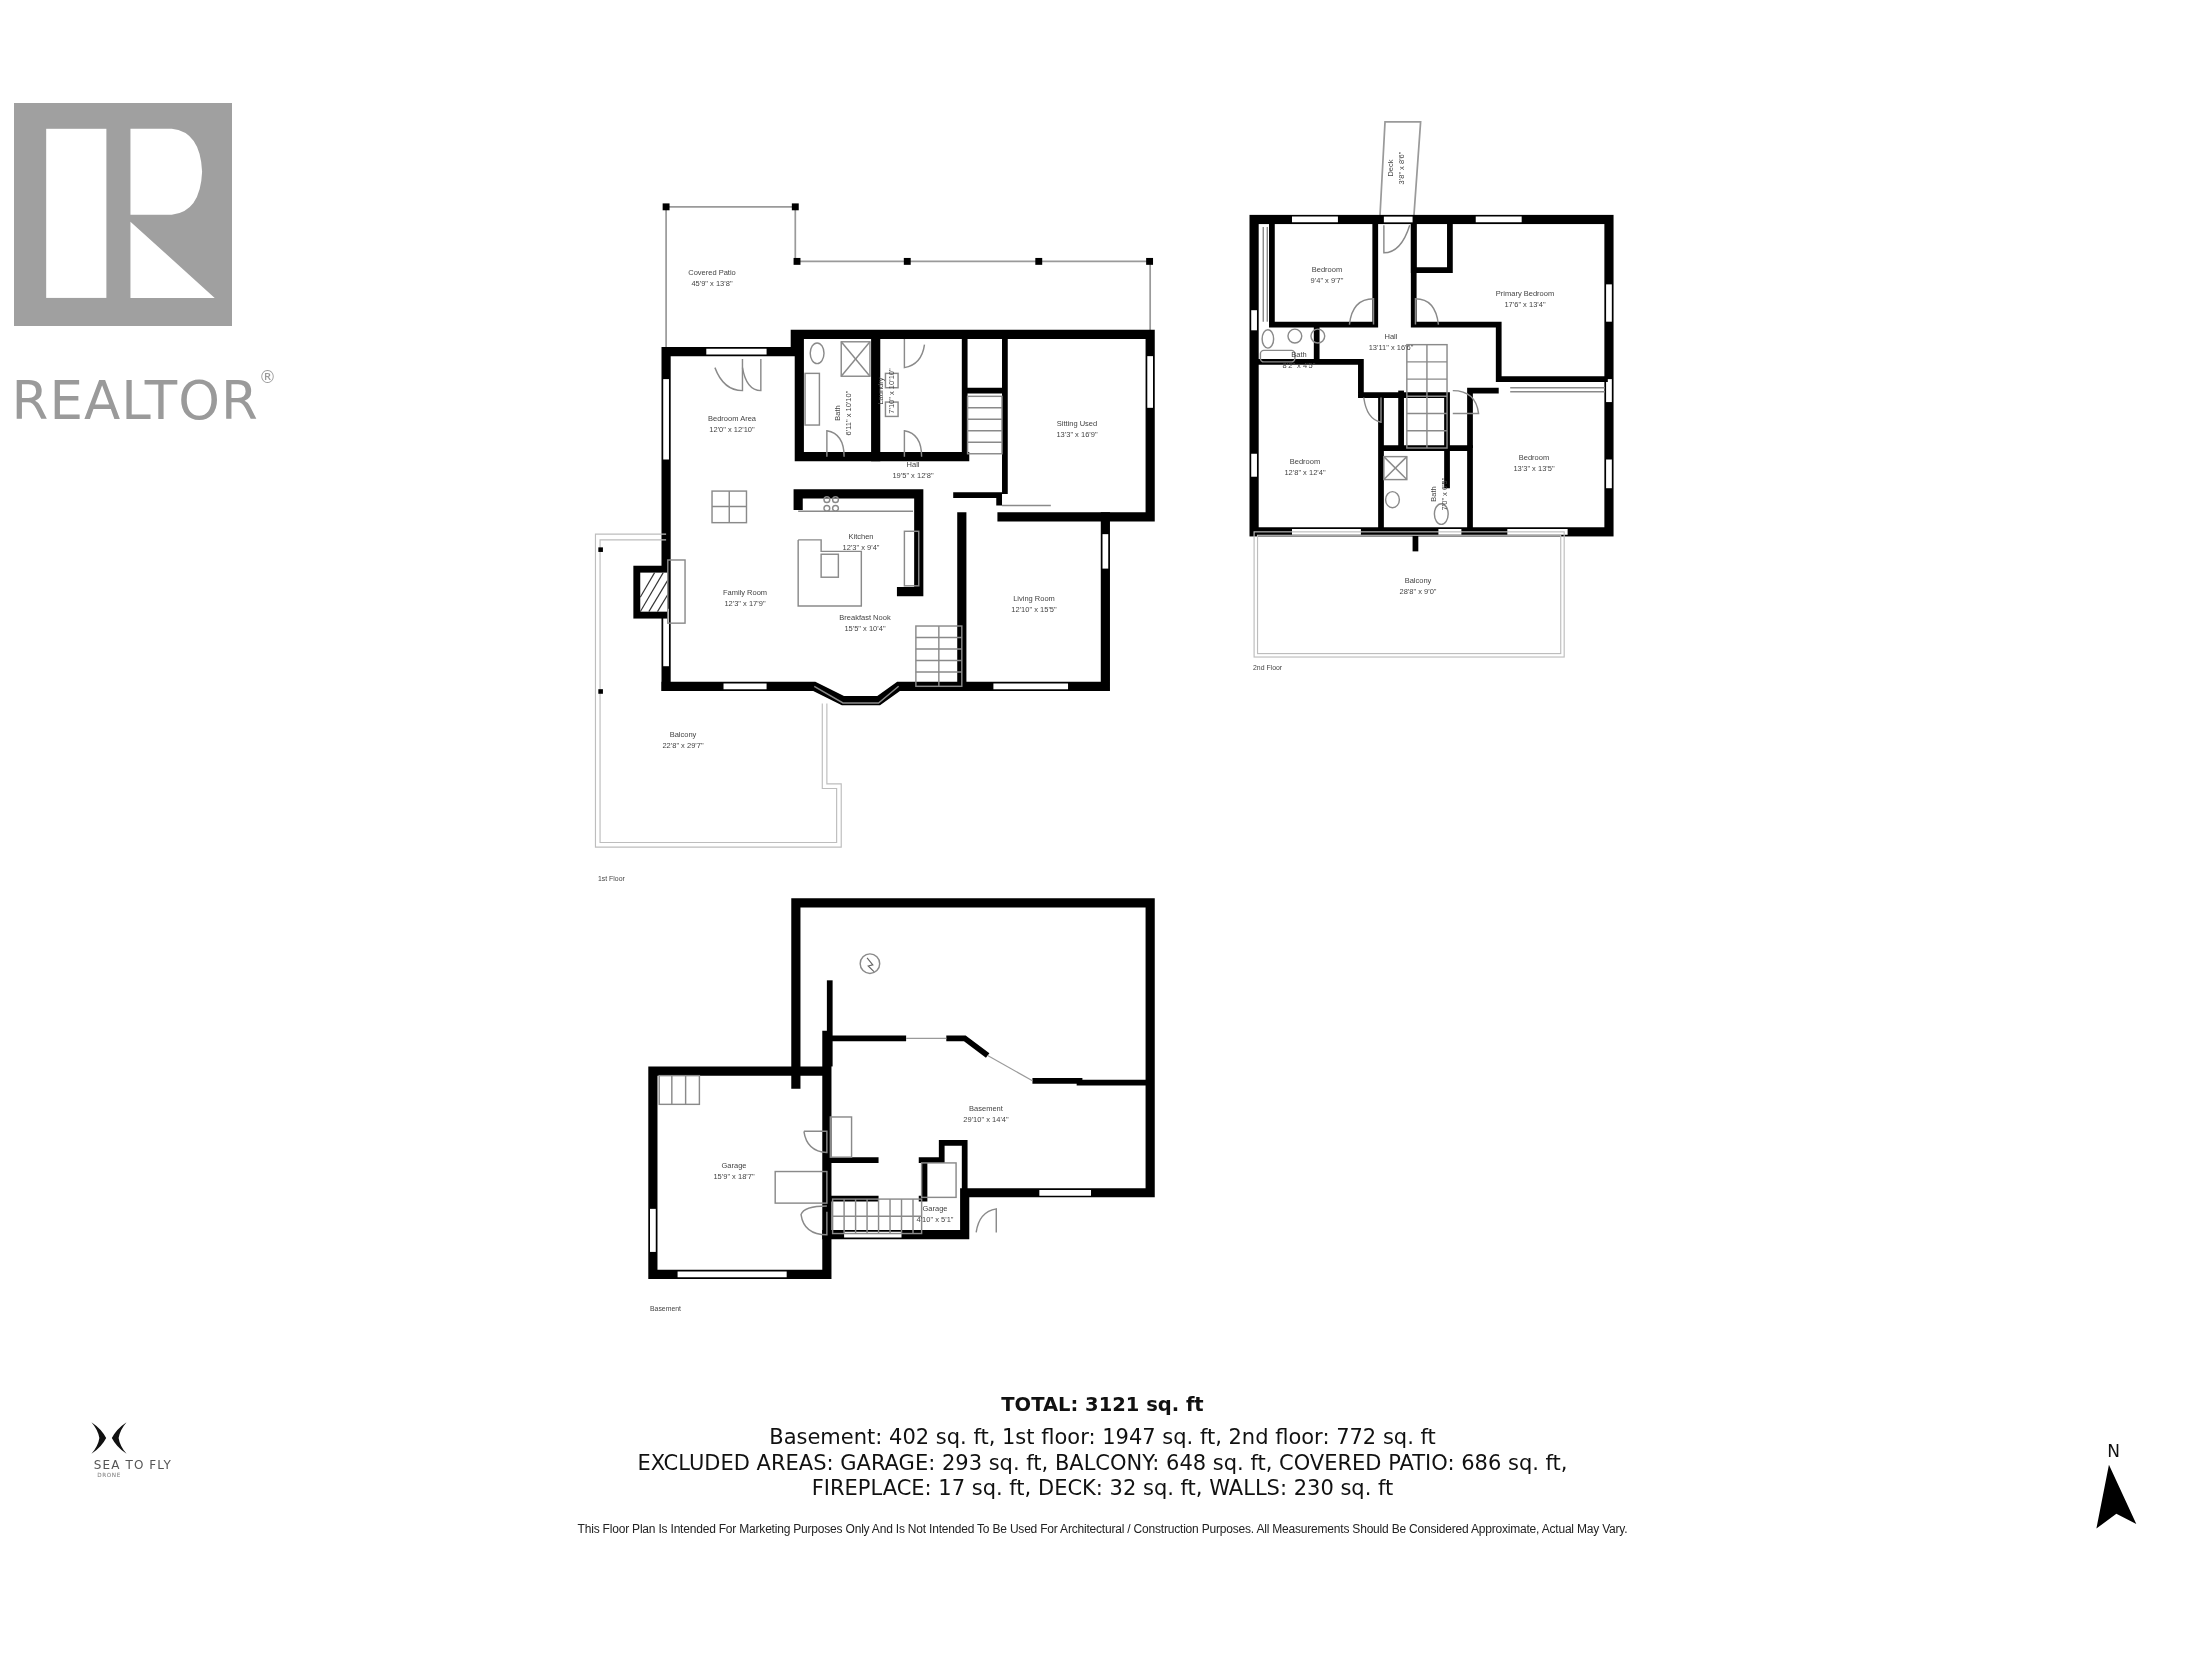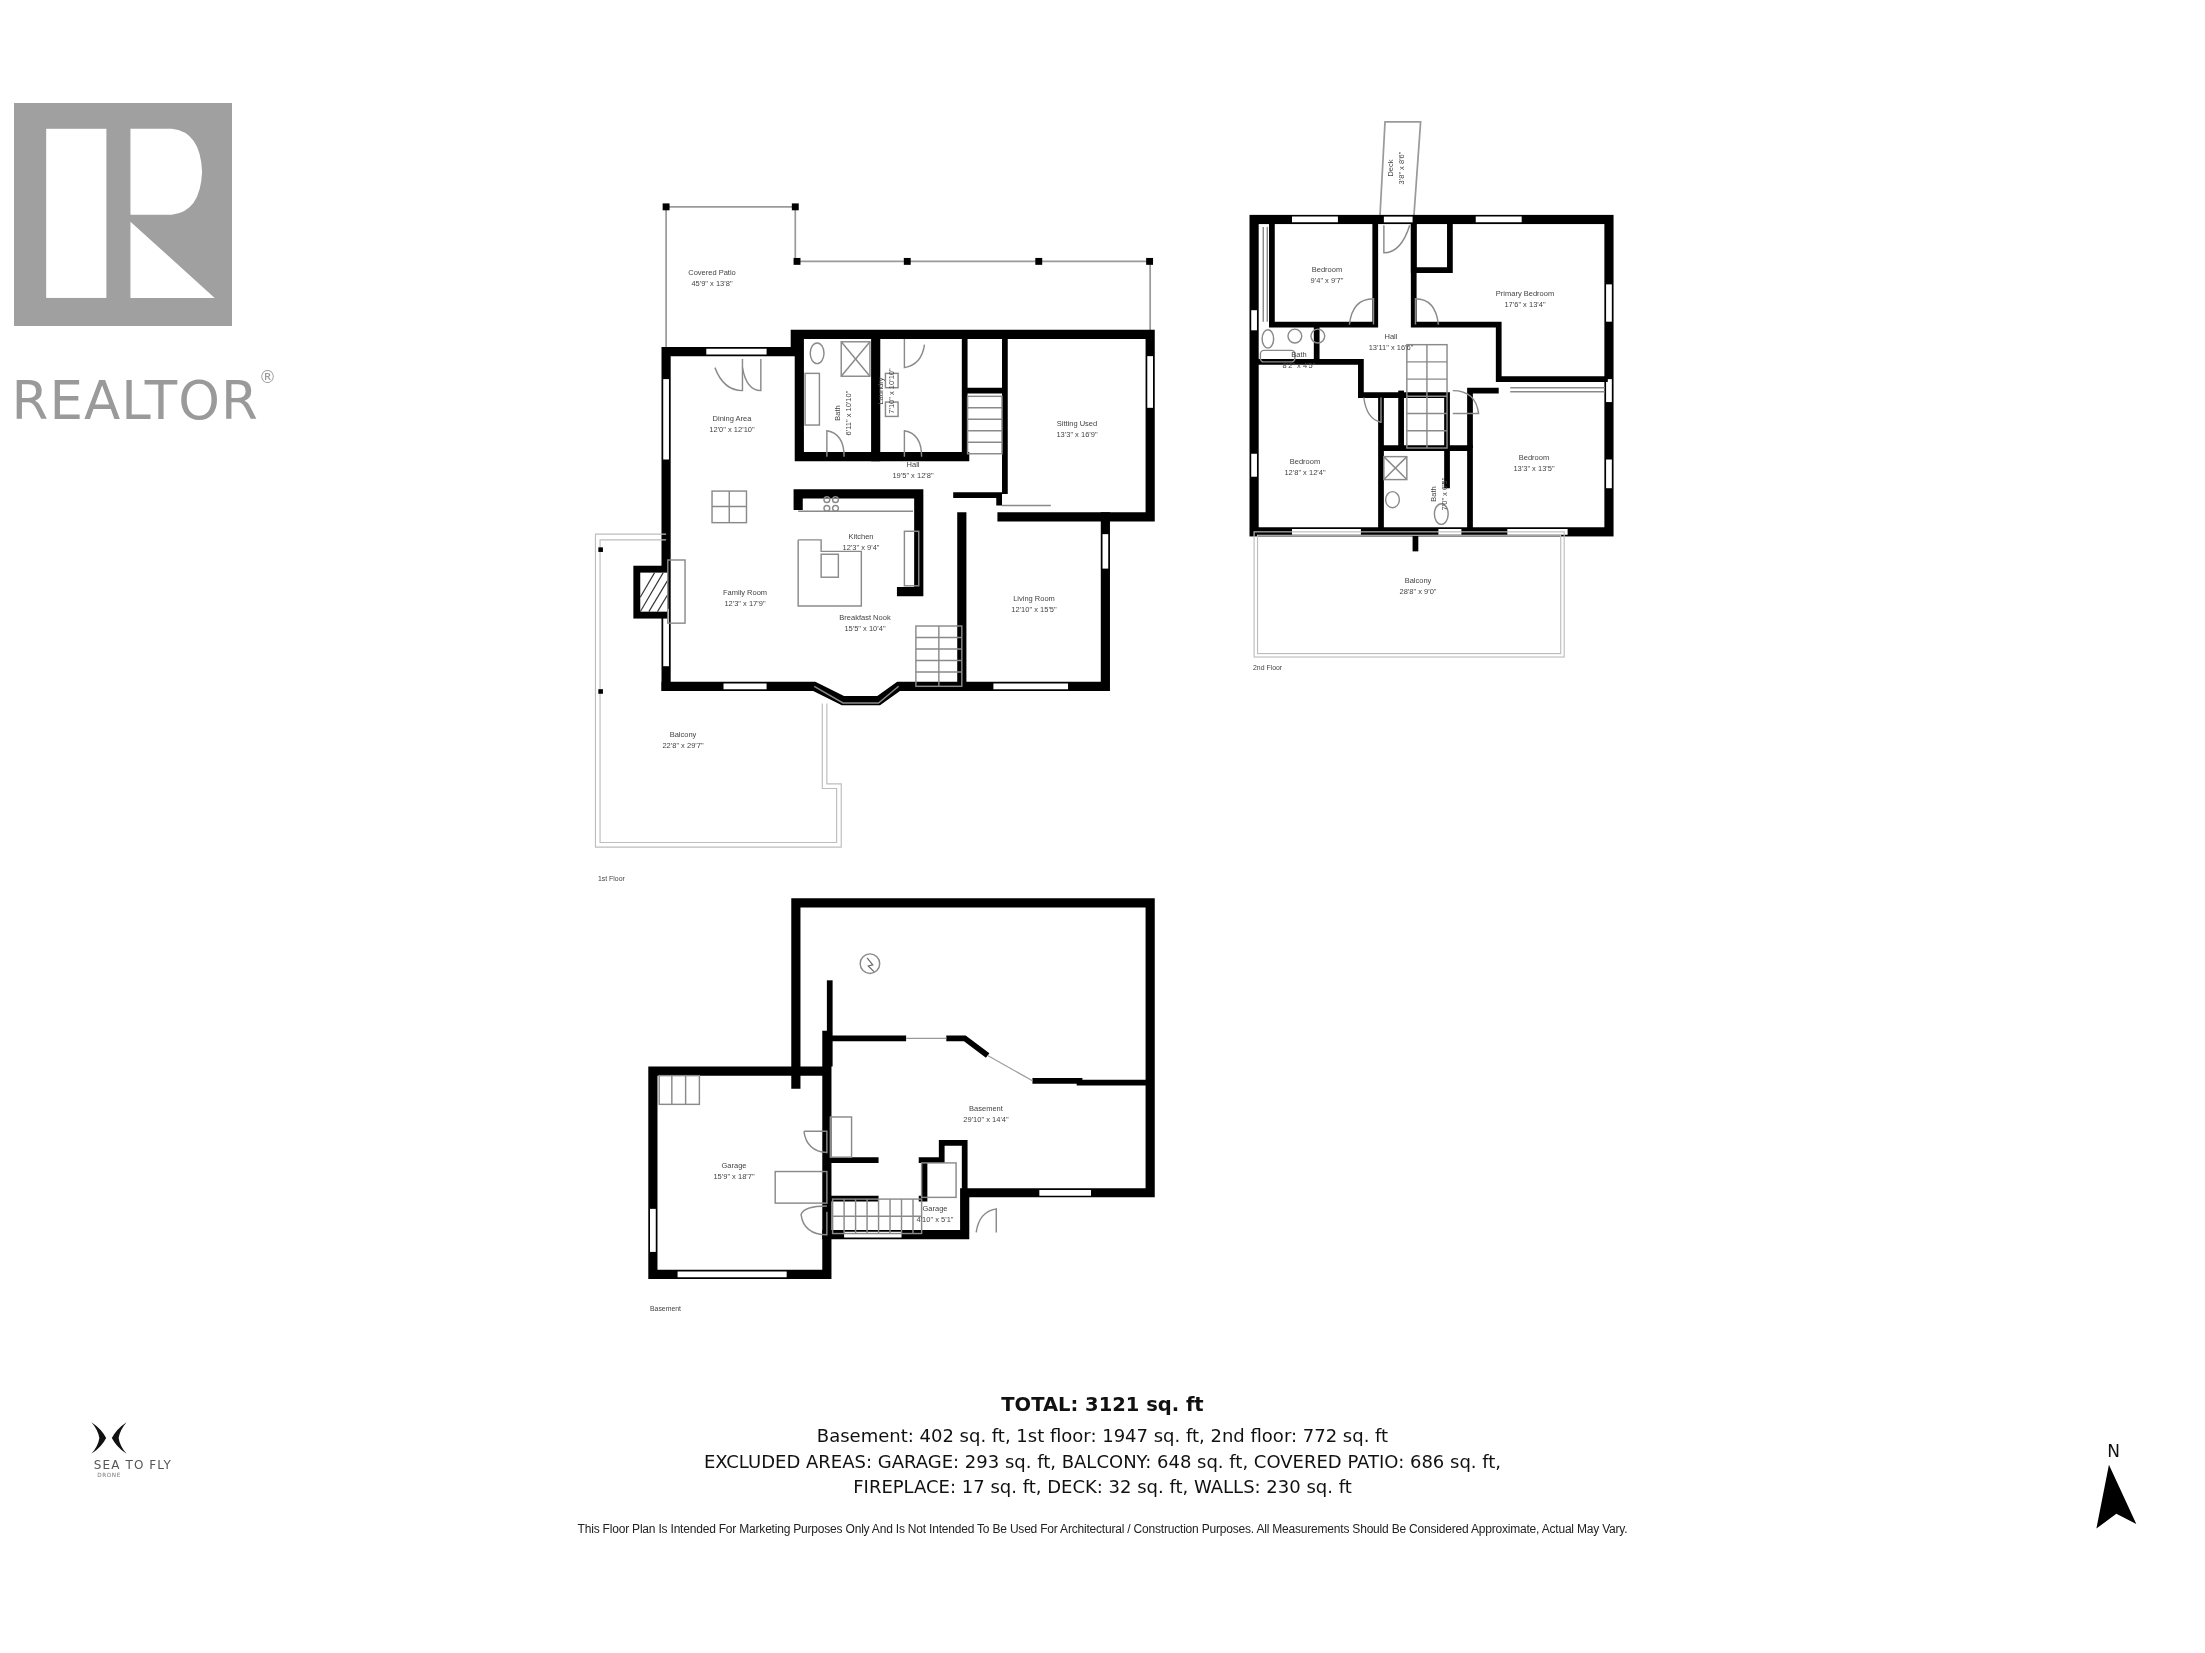--- a/index.html
+++ b/index.html
@@ -11,21 +11,21 @@
     .outline { stroke:#9a9a9a; stroke-width:3; fill:none; }
     .outline2 { stroke:#bdbdbd; stroke-width:2; fill:none; }
     .fix { stroke:#8a8a8a; stroke-width:2.5; fill:none; }
     .win { stroke:#fff; stroke-width:10; }
     .winl { stroke:#9a9a9a; stroke-width:2; }
     .room-label { position:absolute; text-align:center; font-family:"Liberation Sans", sans-serif; font-size:7.5px; color:#444; line-height:1.45; white-space:nowrap; transform:translate(-50%,-50%); }
     .room-label.rot { transform:translate(-50%,-50%) rotate(-90deg); }
     .floor-label { position:absolute; font-size:6.9px; color:#444; white-space:nowrap; }
     .summary { position:absolute; left:0; width:2205px; text-align:center; font-family:"DejaVu Sans", sans-serif; color:#111;margin-top:8px; }
     .total { top:1385px; font-size:19.5px; font-weight:bold; }
-    .line { font-size:18px; }
+    .line { font-size:21px; }
     .disclaimer { top:1514px; font-size:12px; color:#222; font-family:"Liberation Sans", sans-serif; letter-spacing:-0.2px; }
     .realtor-box { left:13.8px; top:103px; width:218px; height:223px; background:#a0a0a0; }
     .realtor-word { left:11.5px; top:332px; font-family:"DejaVu Sans", sans-serif; font-size:53px; color:#9a9a9a; letter-spacing:1.1px; font-weight:400;margin-top:38px; }
     .realtor-reg { font-size:17px; vertical-align:top; position:relative; top:-3.4px; }
     .seatofly { left:46px; top:1421px; width:126px; text-align:center; }
     .seatofly-name { font-family:"DejaVu Sans", sans-serif; font-size:12px; color:#555; letter-spacing:1.1px; margin-top:1.1px;text-align:right; }
     .seatofly-sub { font-family:"DejaVu Sans", sans-serif; font-size:5.7px; color:#777; letter-spacing:0.6px; }
     .compass { left:2085px; top:1441px; width:57px; text-align:center; }
     .compass-n { font-family:"DejaVu Sans", sans-serif; font-size:17px; color:#111; }
   </style>
@@ -240,21 +240,21 @@
     <path class="fix" d="M1440 2110 L1440 2150 Q1400 2150 1395 2115 Q1400 2100 1440 2100"></path>
     <path class="fix" d="M1700 2146 Q1705 2110 1735 2105 L1735 2146"></path>
   </g>
 </svg>
 
 <div class="room-label" style="left:712px;top:279px;">
   <div>Covered Patio</div>
   <div>45'9" x 13'8"</div>
 </div>
 <div class="room-label" style="left:732px;top:425px;">
-  <div>Dining Area</div>
+  <div>Bedroom Area</div>
   <div>12'0" x 12'10"</div>
 </div>
 <div class="room-label rot" style="left:844px;top:413px;">
   <div>Bath</div>
   <div>6'11" x 10'10"</div>
 </div>
 <div class="room-label rot" style="left:887px;top:391px;">
   <div>Laundry</div>
   <div>7'10" x 10'10"</div>
 </div>

